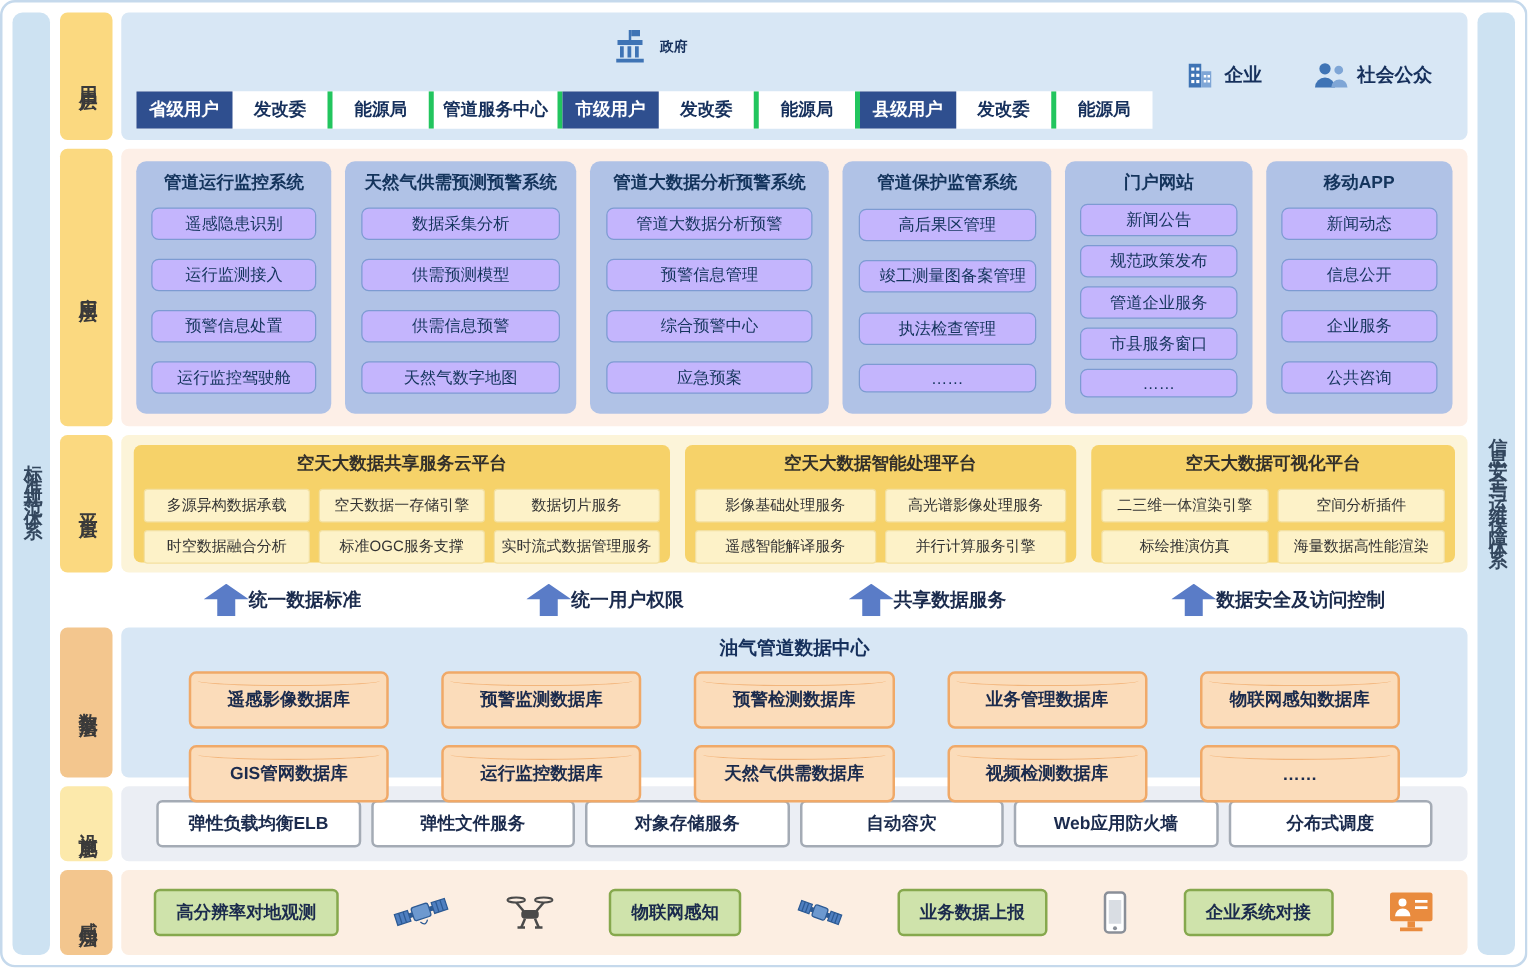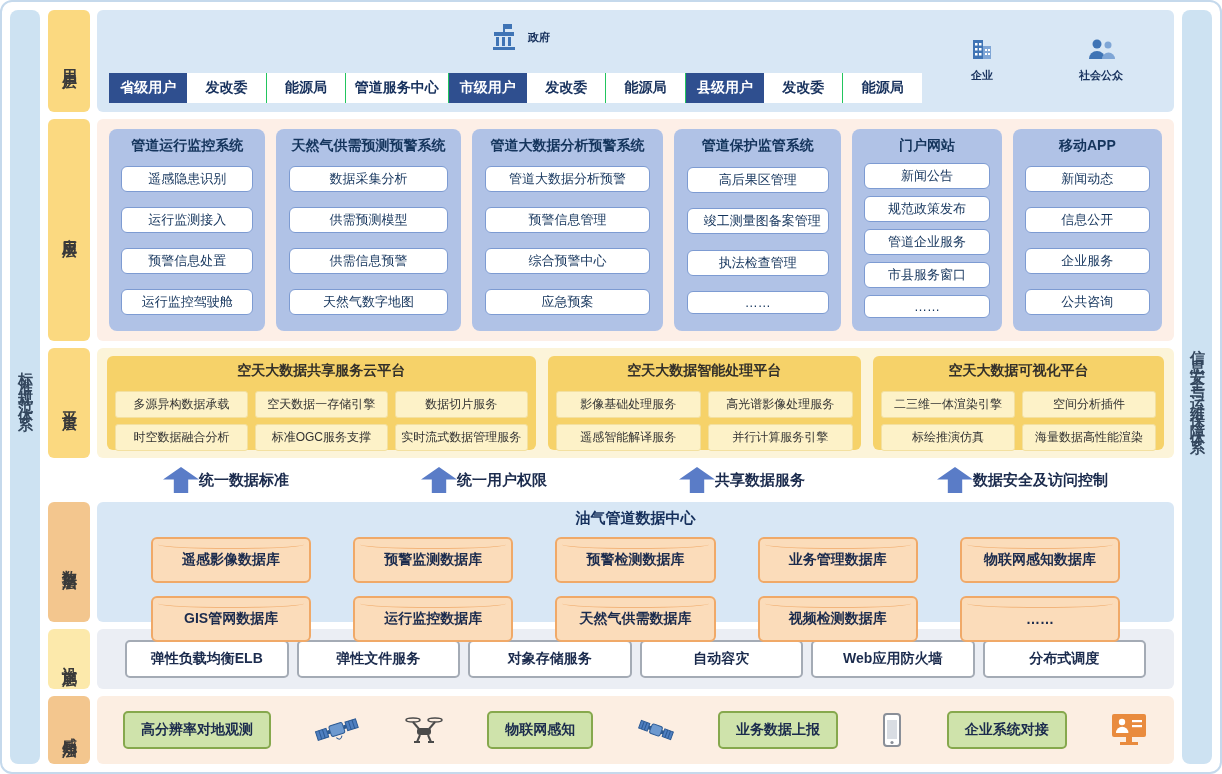--- a/index.html
+++ b/index.html
@@ -17,35 +17,35 @@
   .lbl-pale { background:#fce9ab; }
   .layer-body { flex:1; border-radius:6px; min-width:0; }
 
   
   .layer-user { height:102px; }
   .body-user { background:#d8e7f5; display:flex; padding:7px 12px 9px; }
   .user-left { flex:1; display:flex; flex-direction:column; justify-content:space-between; min-width:0; }
   .gov-row { display:flex; align-items:center; justify-content:center; gap:9px; height:40px; }
   .gov-row .cap { font-size:11px; font-weight:bold; color:#16305c; }
   .tab-bar { display:flex; height:30px; background:#fff; border-radius:0; overflow:hidden; width:99%; }
-  .tab { flex:1; display:flex; align-items:center; justify-content:center; font-size:14px; font-weight:600; color:#16305c; border-right:1px solid #22c55e; white-space:nowrap; padding:0 6px; }
+  .tab { flex:1; display:flex; align-items:center; justify-content:center; font-size:14px; font-weight:600; color:#16305c; border-right:4px solid #22c55e; white-space:nowrap; padding:0 6px; }
   .tab.wide { flex:1.35; }
   .tab.primary { background:#2f4f8f; color:#fff; border-right:none; }
   .tab:last-child { border-right:none; }
   .user-right { width:232px; display:flex; align-items:center; justify-content:space-around; gap:6px; flex-shrink:0; }
-  .side-user { display:flex; align-items:center; gap:7px; font-size:11px; font-weight:bold; color:#16305c;flex-direction:column; }
+  .side-user { display:flex; align-items:center; gap:7px; font-size:15px; font-weight:bold; color:#16305c; }
 
   
   .layer-app { height:222px; }
   .body-app { background:#fdefe7; display:flex; gap:11px; padding:10px 12px; }
   .sys { background:#b0c2e6; border-radius:8px; padding:8px 8px 9px; display:flex; flex-direction:column; align-items:center; }
   .sys-1 { flex:1; } .sys-2 { flex:1.2; } .sys-3 { flex:1.25; } .sys-4 { flex:1; } .sys-5 { flex:0.95; } .sys-6 { flex:0.95; }
   .sys-title { font-size:14px; font-weight:bold; color:#14345c; white-space:nowrap; margin-bottom:4px; }
   .sys-items { flex:1; width:100%; display:flex; flex-direction:column; justify-content:space-around; align-items:center; }
-  .sys-item { width:94%; background:#ffffff; border:1.5px solid #7d9bd2; border-radius:6px; padding:3px 16px; text-align:center; font-size:13px; color:#14345c; white-space:nowrap; }
+  .sys-item { width:94%; background:#c4b5fd; border:1.5px solid #7d9bd2; border-radius:6px; padding:3px 16px; text-align:center; font-size:13px; color:#14345c; white-space:nowrap; }
 
   
   .layer-platform { height:110px; }
   .body-platform { background:#fcf4d9; display:flex; gap:12px; padding:8px 10px; }
   .plat { background:#f6d269; border-radius:6px; padding:6px 8px; display:flex; flex-direction:column; }
   .plat-1 { flex:1.5; } .plat-2 { flex:1.08; } .plat-3 { flex:1; }
   .plat-title { text-align:center; font-size:14px; font-weight:bold; color:#33302a; margin-bottom:5px; }
   .plat-row { display:flex; gap:7px; margin-top:6px; }
   .plat-item { flex:1; background:#fdf2c8; border:1px solid #f3e0a0; border-radius:3px; font-size:12px; color:#333; text-align:center; padding:4px 2px; white-space:nowrap; overflow:hidden; }
 

